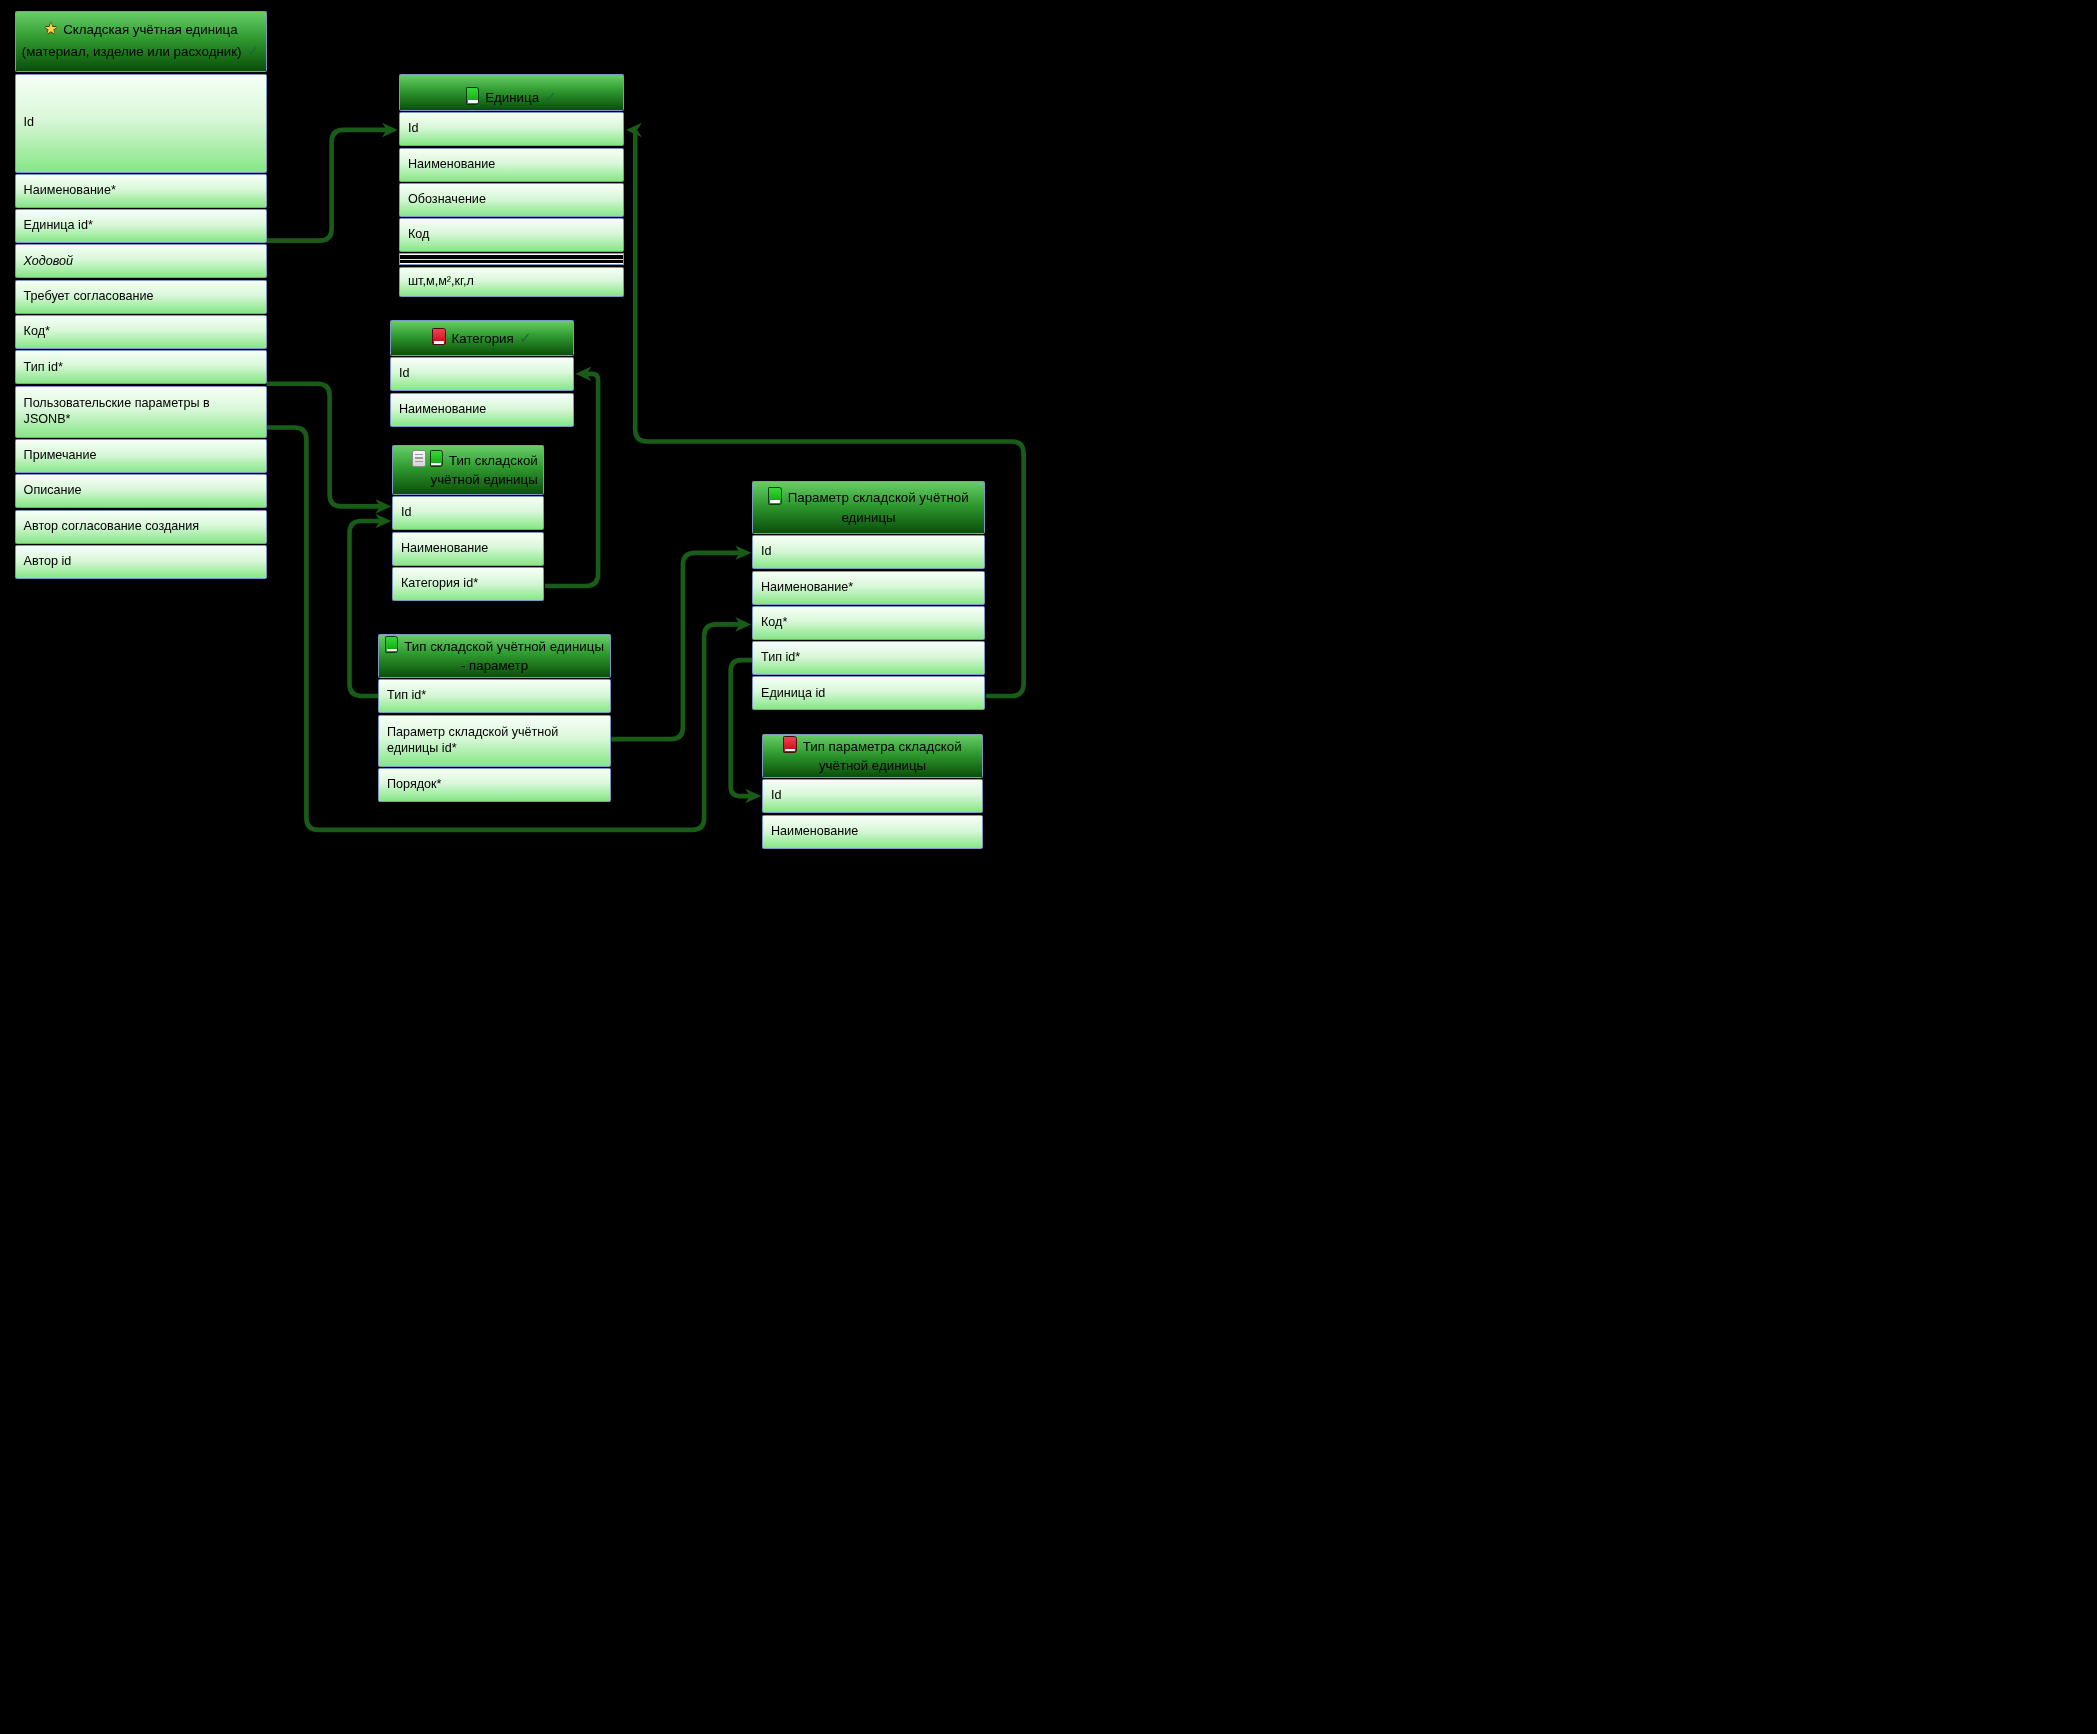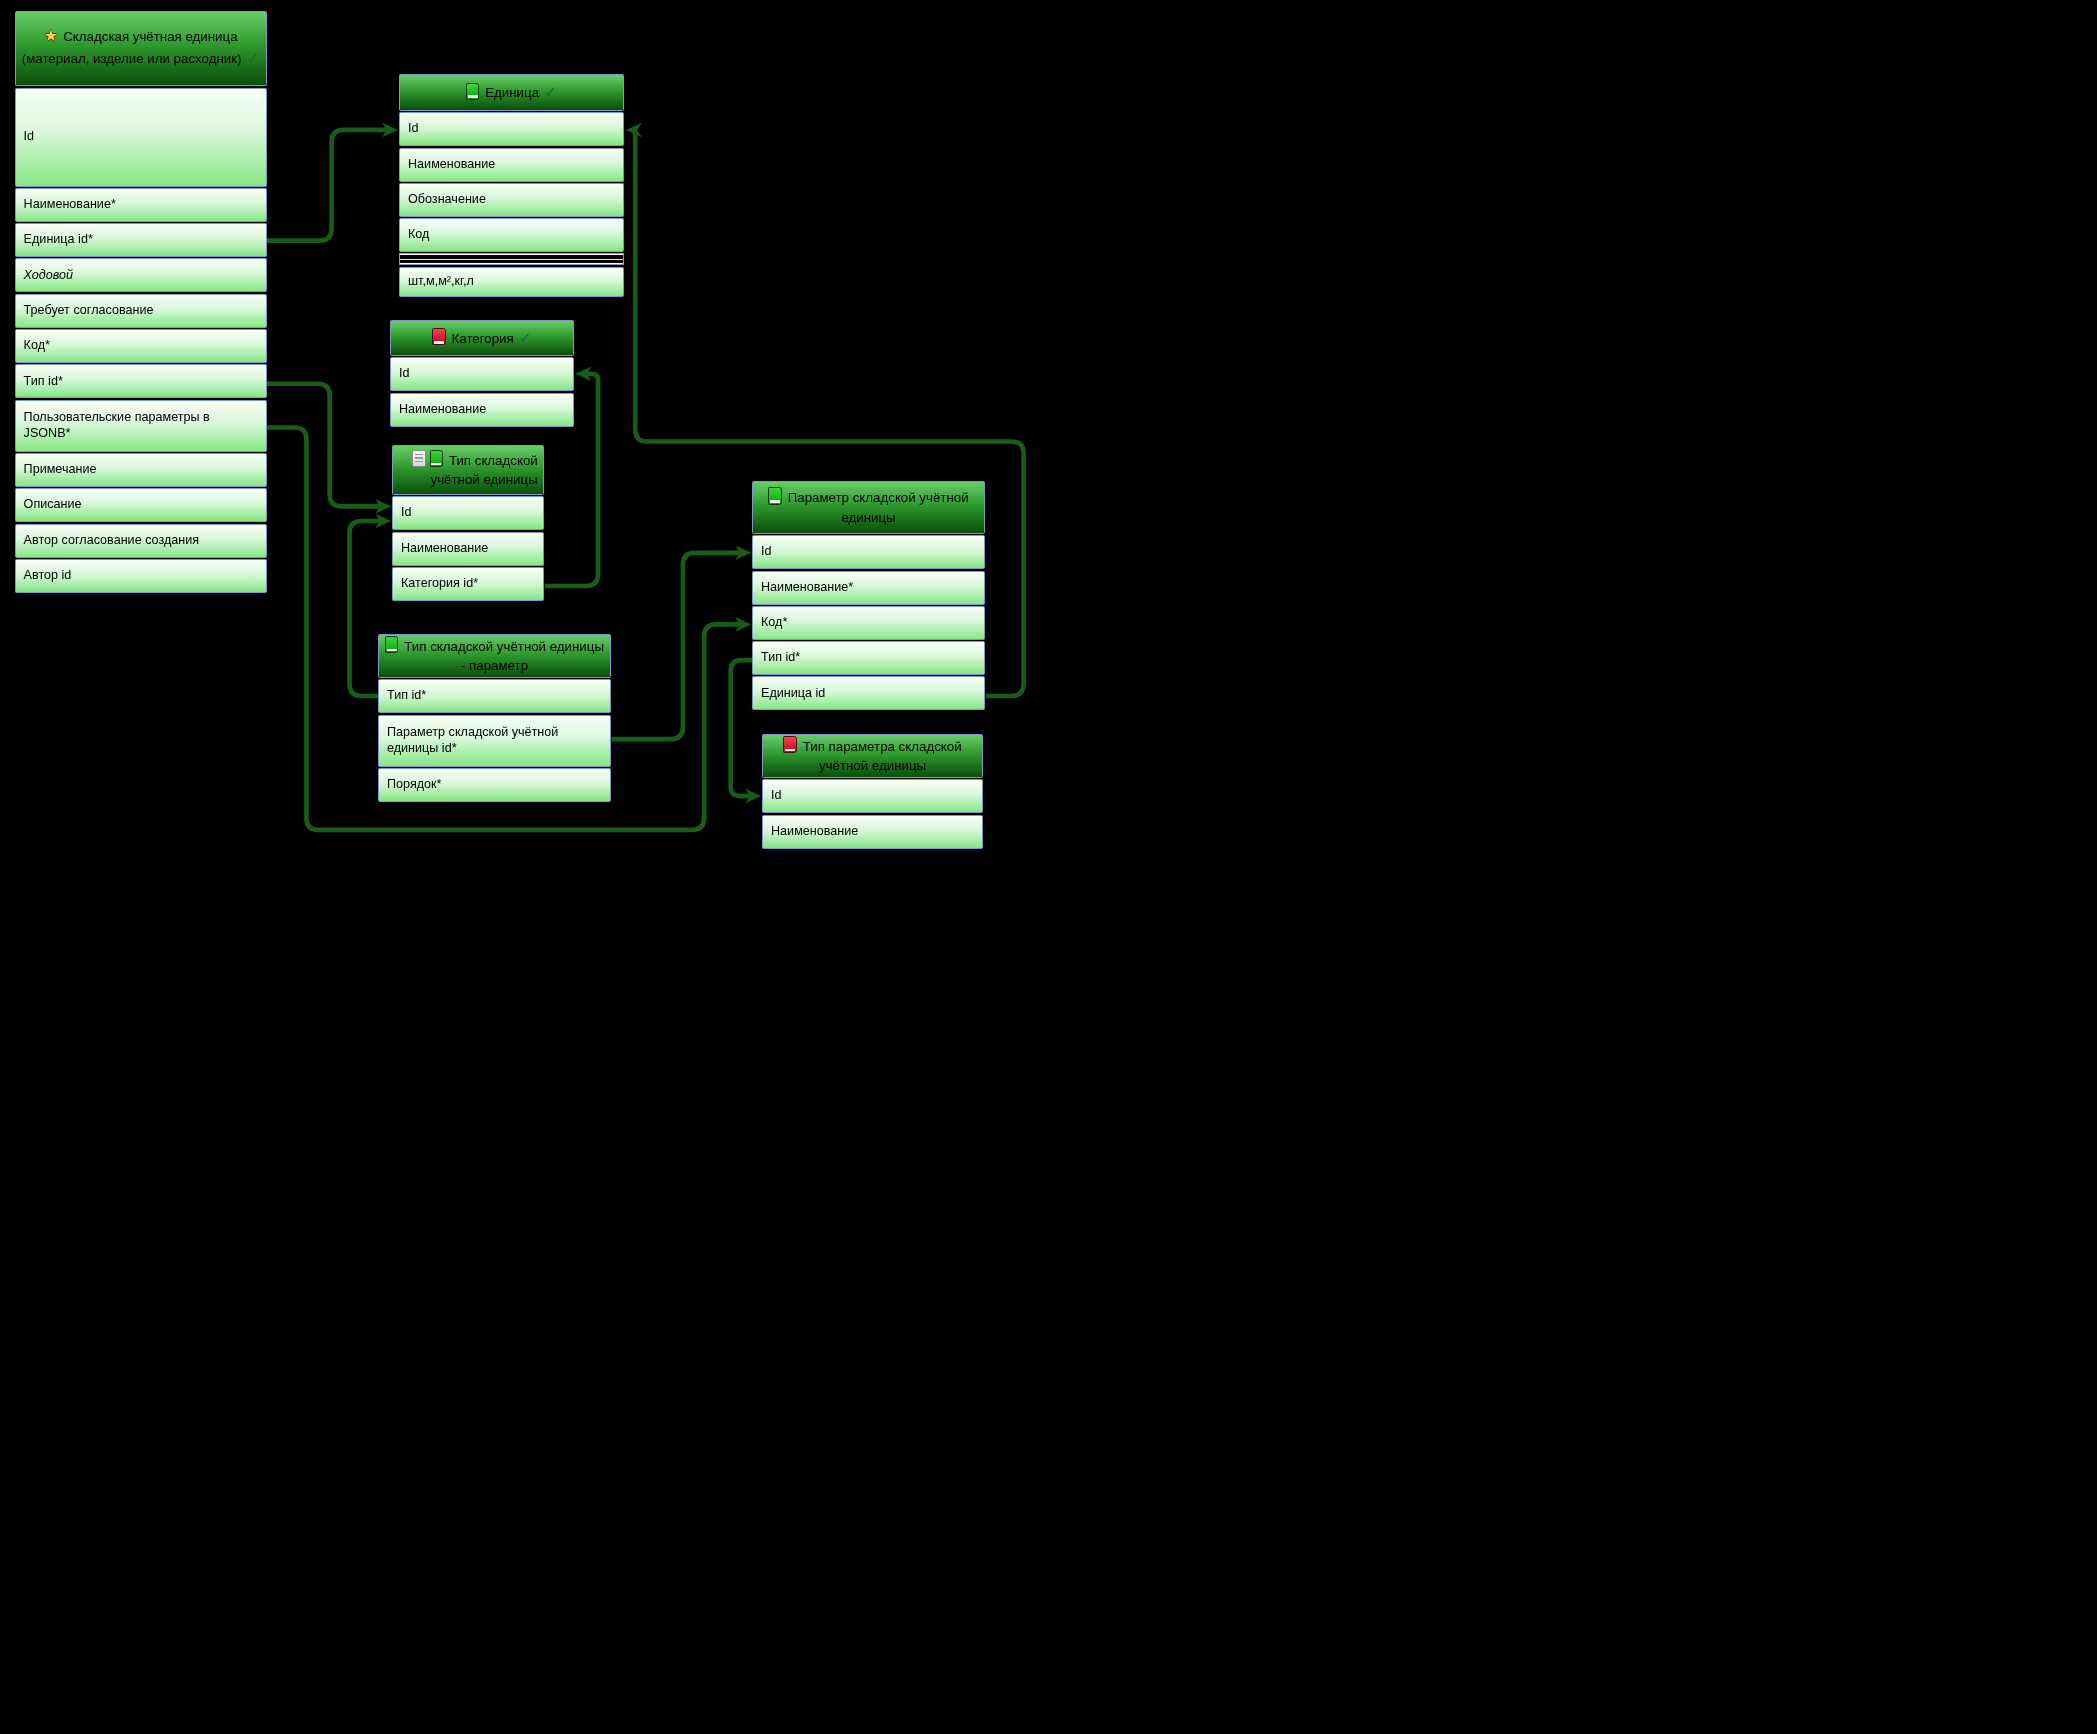--- a/index.html
+++ b/index.html
@@ -74,21 +74,21 @@
       <g>
         <path d="M 822 884 L 884 884 Q 902 884 902 866 L 902 573 Q 902 564 893 564 L 884 564" stroke="#185c18" stroke-width="7"></path>
         <polygon points="868,564 892,553 885,564 892,575" fill="#185c18"></polygon>
       </g>
       <g>
         <path d="M 1487 1050 L 1526 1050 Q 1544 1050 1544 1032 L 1544 684 Q 1544 666 1526 666 L 976 666 Q 958 666 958 648 L 958 197 Q 958 196 959 196 L 960 196" stroke="#185c18" stroke-width="7"></path>
         <polygon points="944,196 968,185 961,196 968,207" fill="#185c18"></polygon>
       </g>
     </svg>
 <div class="tbl" style="left: 14.6px; top: 11.3px; width: 252px;">
-      <div class="hdr" style="height: 75px;">
+      <div class="hdr" style="height: 61px;">
         <div><span class="ico ico-star">★</span><span class="ht">Складская учётная единица (материал, изделие или расходник)</span><span class="check">✓</span></div>
       </div>
       <div class="row" style="height: 99px;">
         <span>Id</span>
       </div>
       <div class="row" style="height: 34px;">
         <span>Наименование*</span>
       </div>
       <div class="row" style="height: 34px;">
         <span>Единица id*</span>
@@ -115,21 +115,21 @@
         <span>Описание</span>
       </div>
       <div class="row" style="height: 34px;">
         <span>Автор согласование создания</span>
       </div>
       <div class="row" style="height: 34px;">
         <span>Автор id</span>
       </div>
     </div>
     <div class="tbl" style="left: 399px; top: 74px; width: 225px;">
-      <div class="hdr" style="height: 37px;">
+      <div class="hdr" style="height: 37px; align-items: flex-end;">
         <div><span class="ico ico-book-green"></span><span class="ht">Единица</span><span class="check">✓</span></div>
       </div>
       <div class="row" style="height: 34px;">
         <span>Id</span>
       </div>
       <div class="row" style="height: 34px;">
         <span>Наименование</span>
       </div>
       <div class="row" style="height: 34px;">
         <span>Обозначение</span>

